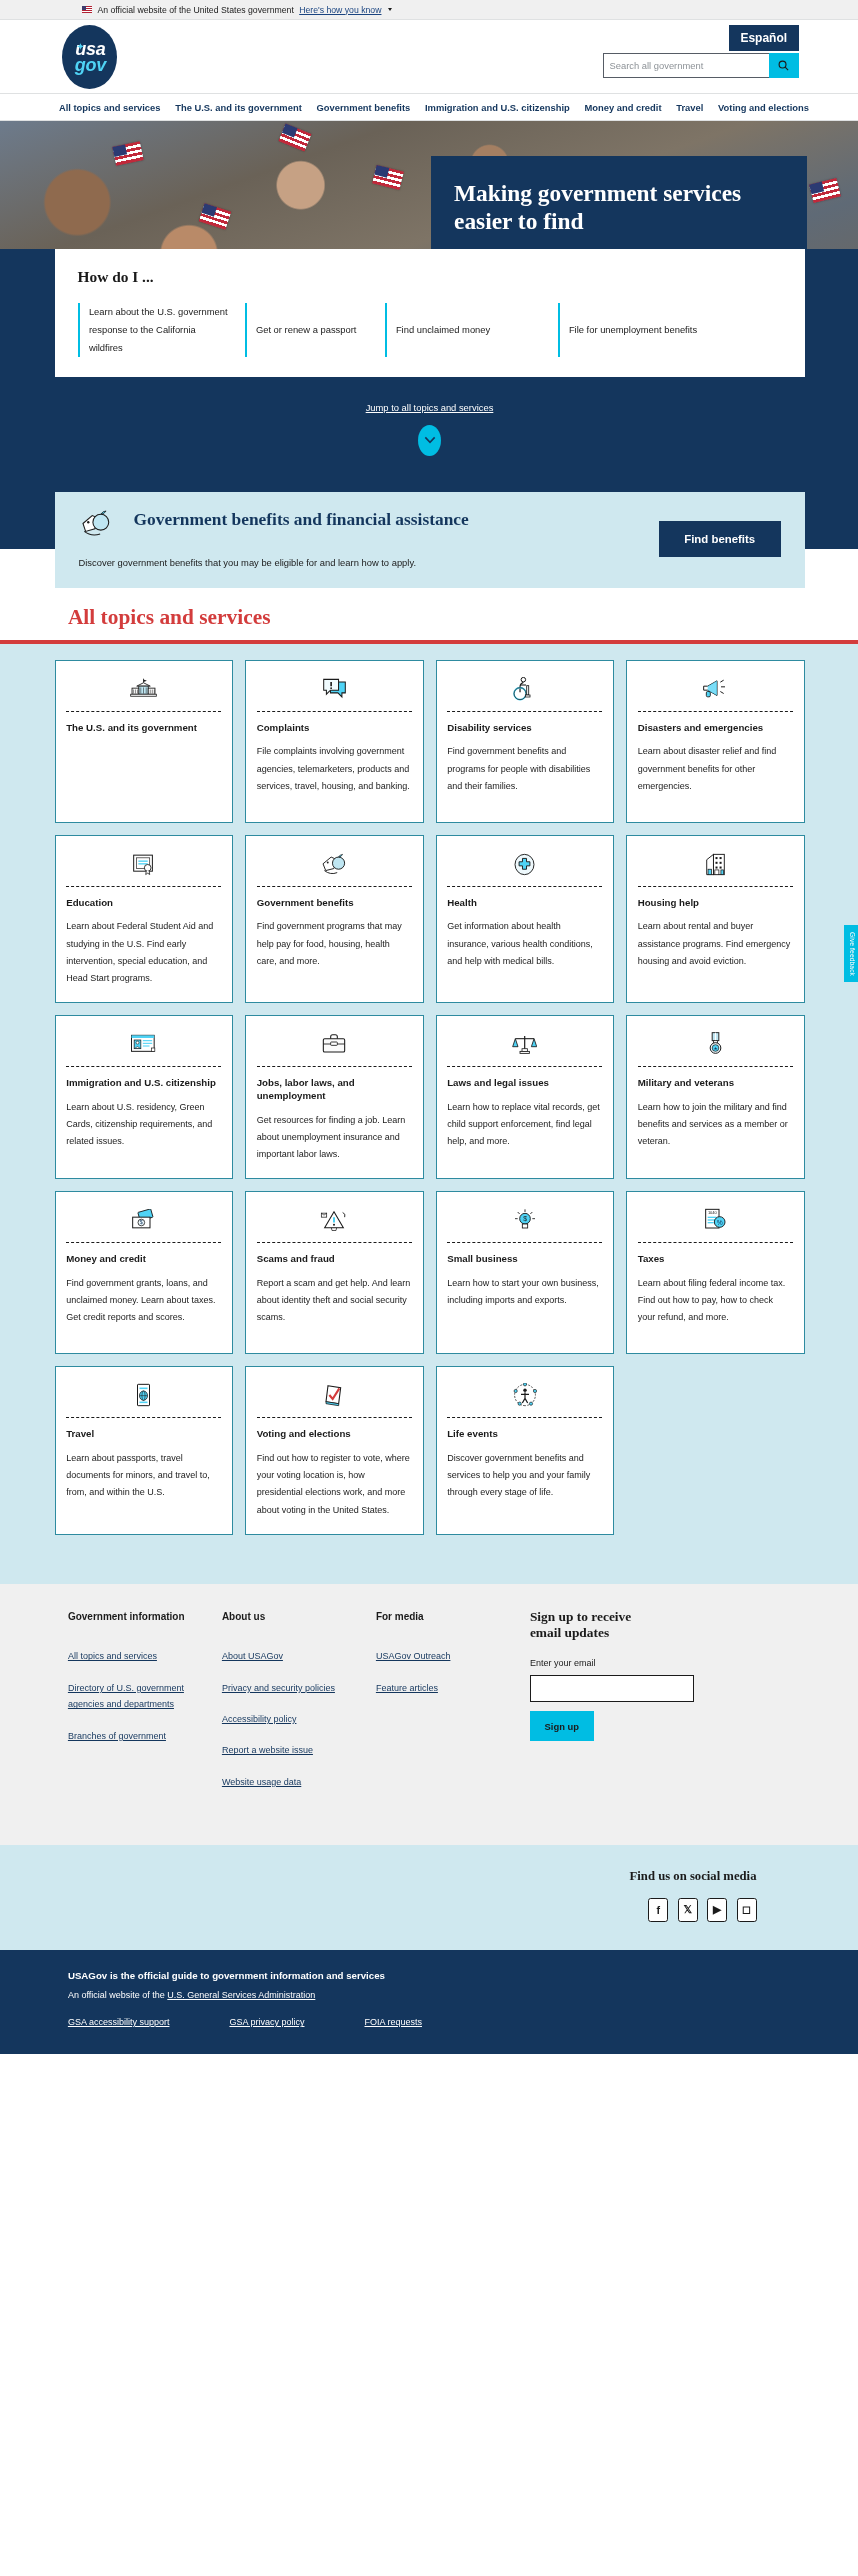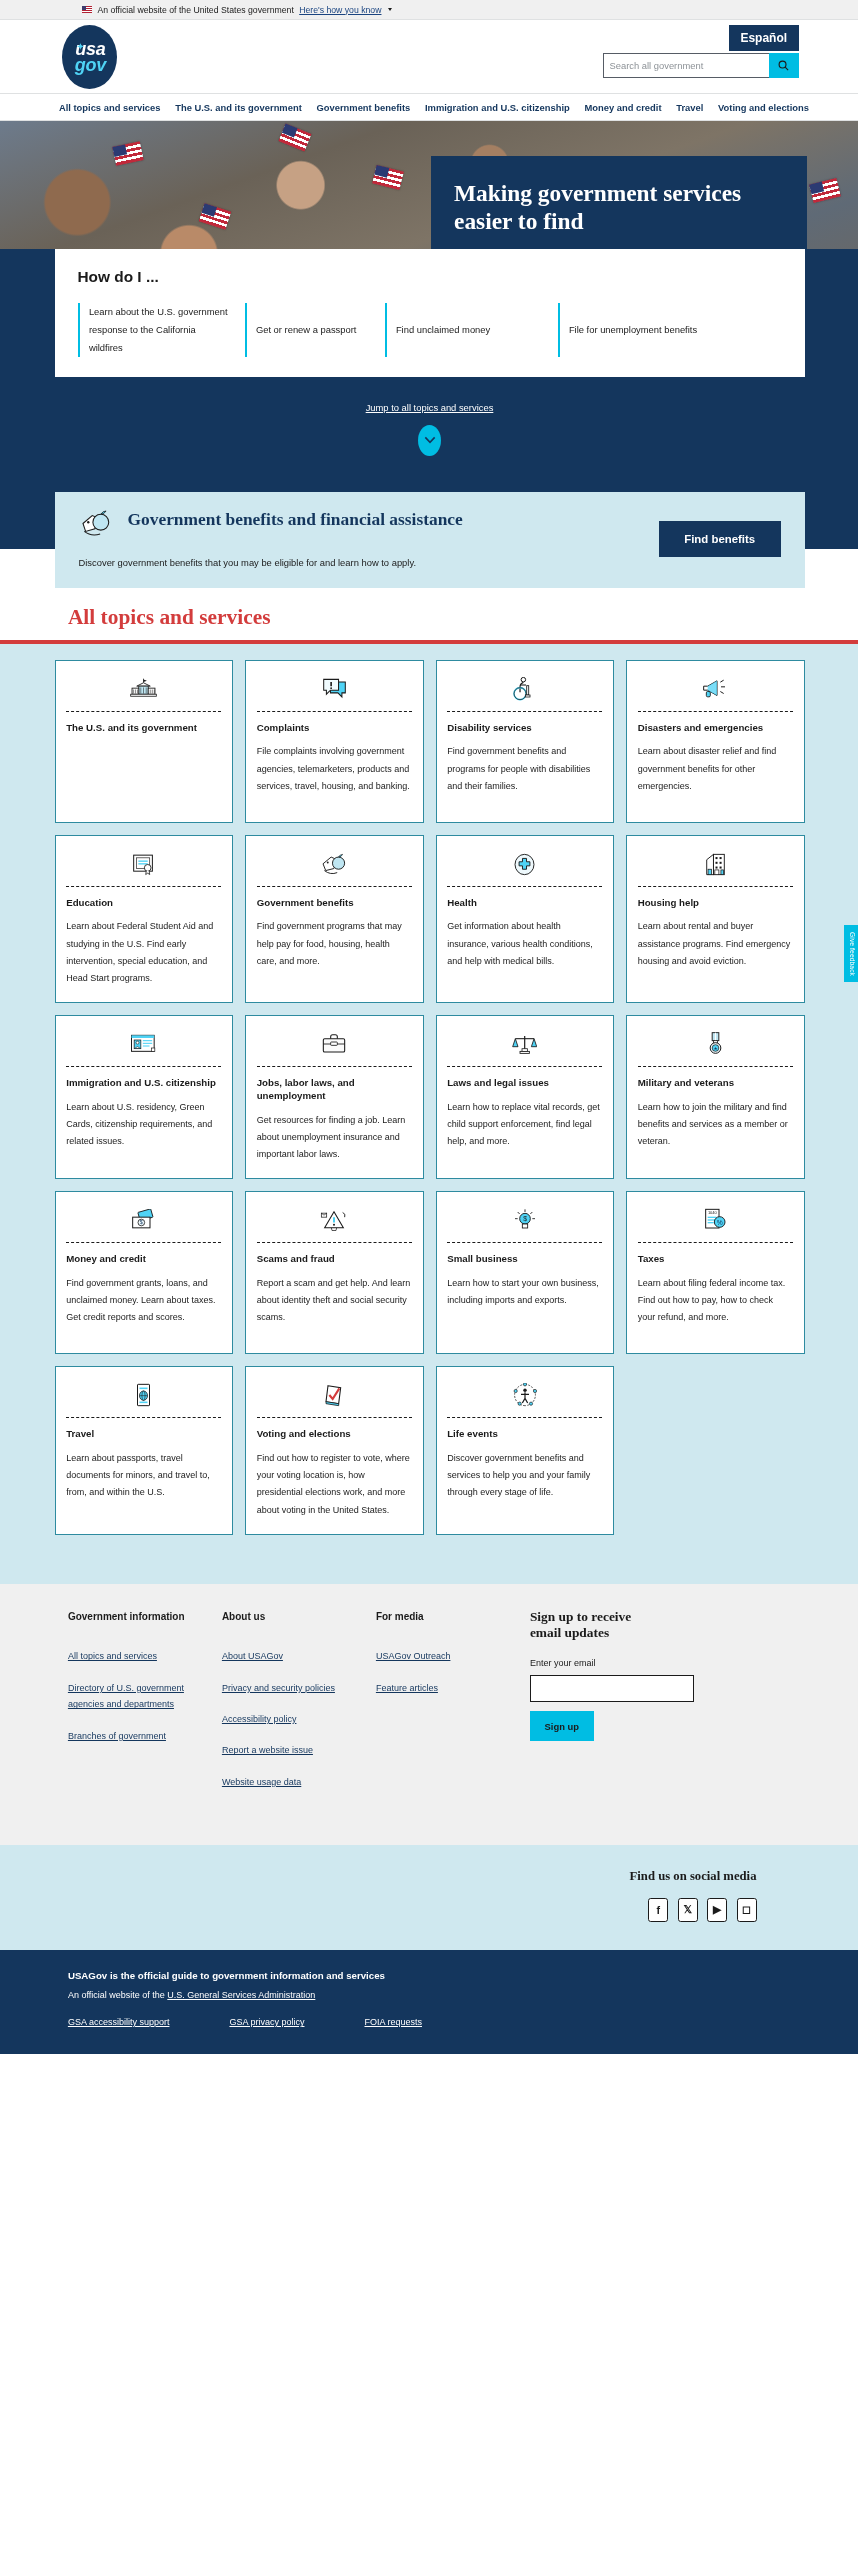--- a/index.html
+++ b/index.html
@@ -236,21 +236,21 @@
   }
   .howdo-card {
     position: relative;
     width: 750px;
     margin: -86px auto 0;
     background: #ffffff;
     padding: 19px 23px 20px 23px;
     z-index: 4;
   }
   .howdo-title {
-    font-family: Liberation Sans, sans-serif;
+    font-family: Liberation Serif, serif;
     font-size: 15.4px;
     font-weight: bold;
     color: #1b1b1b;
     margin-bottom: 17.4px;
   }
   .howdo-items {
     display: flex;
   }
   .howdo-item {
     border-left: 2.7px solid #00bde3;
@@ -312,21 +312,21 @@
     padding: 17.4px 24px 20px 24px;
     display: grid;
     grid-template-columns: 1fr auto;
     grid-template-rows: auto auto;
     align-items: start;
     column-gap: 13.4px;
   }
   .benefits-head {
     display: flex;
     align-items: flex-start;
-    gap: 12px;
+    gap: 18px;
   }
   .benefits-title {
     font-family: "Liberation Serif", serif;
     font-size: 17.4px;
     font-weight: bold;
     color: #14365d;
     line-height: 1.24;
     max-width: 361px;
   }
   .benefits-desc {

